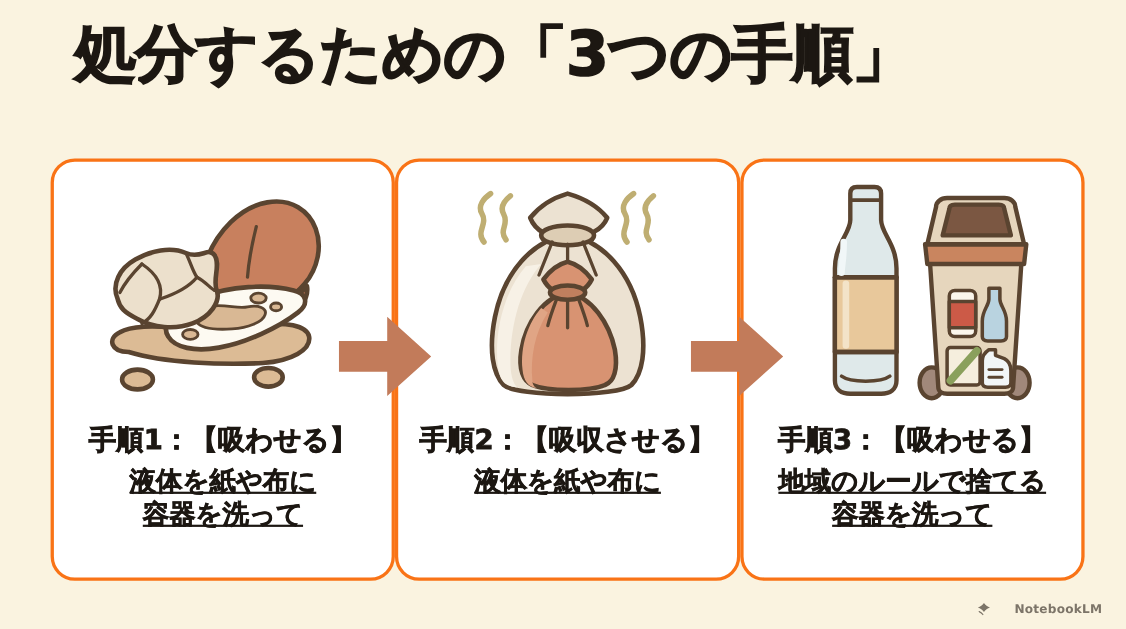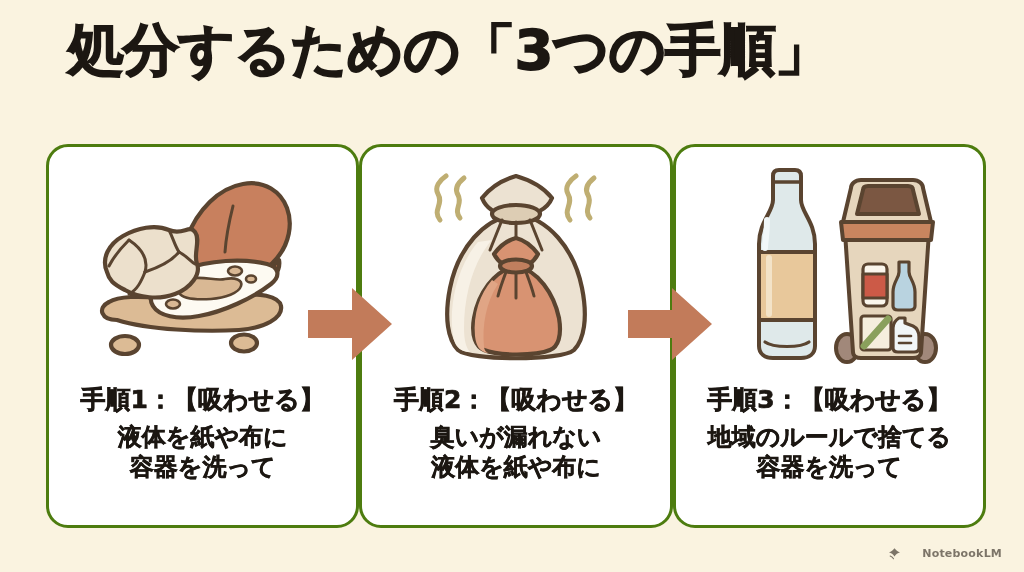--- a/index.html
+++ b/index.html
@@ -40,21 +40,21 @@
     width: 940px;
     height: 384px;
     display: flex;
     justify-content: space-between;
   }
   .card {
     width: 329px;
     height: 384px;
     box-sizing: border-box;
     background: #ffffff;
-    border: 3px solid #4d7c0f;
+    border: 3px solid #f97316;
     border-radius: 22px;
     position: relative;
     display: flex;
     flex-direction: column;
     align-items: center;
   }
   .art {
     width: 100%;
     height: 238px;
     display: flex;
@@ -79,21 +79,21 @@
     -webkit-text-stroke: 0.7px #1c1712;
   }
   .step-body {
     margin-top: 6px;
     font-size: 24px;
     font-weight: 700;
     color: #1c1712;
     line-height: 1.28;
     -webkit-text-stroke: 0.5px #1c1712;
   }
-  .step-body .ln { display: block; white-space: nowrap; }
+  .step-body .ln { display: block; white-space: nowrap; text-decoration: underline; }
 
   .arrow {
     position: absolute;
     top: 288px;
     width: 84px;
     height: 72px;
     z-index: 5;
   }
   .arrow-1 { left: 308px; }
   .arrow-2 { left: 628px; }
@@ -203,23 +203,22 @@
             <path d="M88 92 C94 84 102 78 110 76 C118 78 126 84 132 92
                      C128 100 120 106 110 106 C100 106 92 100 88 92 Z" fill="#d89372"></path>
             <ellipse cx="110" cy="104" rx="16" ry="6.5" fill="#c07f5e"></ellipse>
             <path d="M100 110 C97 118 94 126 92 134" fill="none" stroke-width="3"></path>
             <path d="M110 112 C110 120 110 128 110 136" fill="none" stroke-width="3"></path>
             <path d="M120 110 C123 118 126 126 128 134" fill="none" stroke-width="3"></path>
           </g>
         </svg>
       </div>
       <div class="caption">
-        <div class="step-head">手順2：【吸わせる】</div>
+        <div class="step-head">手順2：【吸収させる】</div>
         <div class="step-body">
-          <span class="ln">臭いが漏れない</span>
           <span class="ln">液体を紙や布に</span>
         </div>
       </div>
     </div>
 
     <div class="card">
       <div class="art">
         <svg width="232" height="218" viewBox="0 0 232 218">
           <g stroke="#5a4430" stroke-width="4" stroke-linejoin="round" stroke-linecap="round">
 

